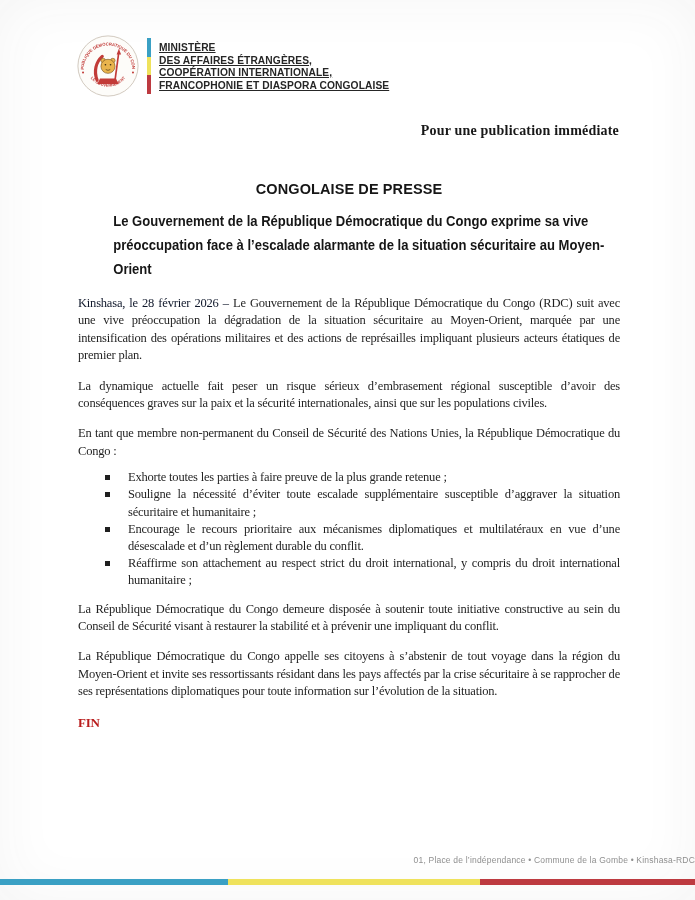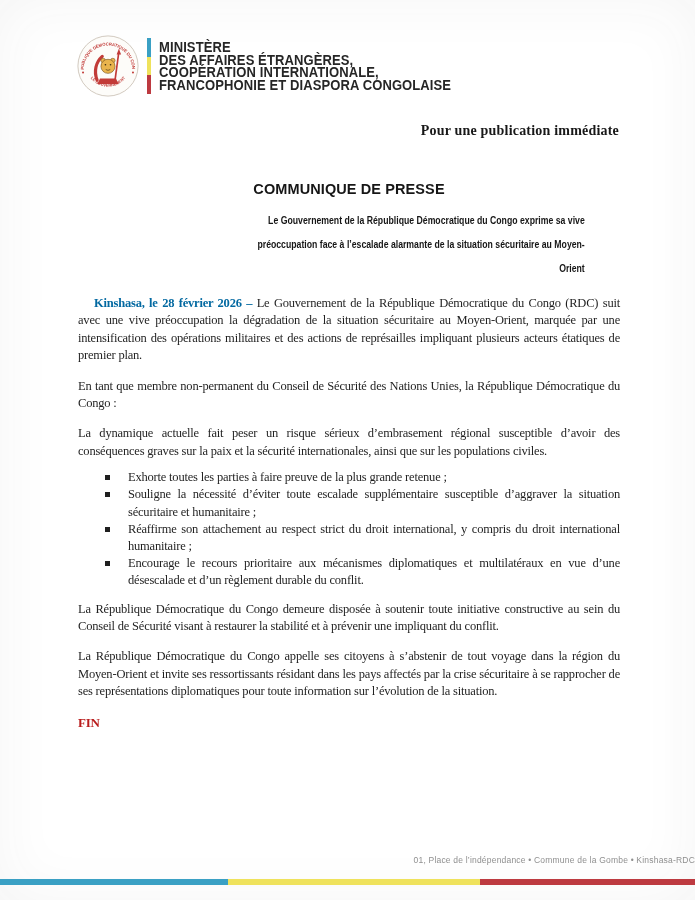--- a/index.html
+++ b/index.html
@@ -27,24 +27,25 @@
   .seal { width: 64px; height: 66px; }
   .v-stripe {
     width: 4px; height: 56px;
     display: flex; flex-direction: column;
     margin: 0 8px 0 7px;
   }
   .v-stripe span { flex: 1; width: 100%; display: block; }
   .ministry {
     font-family: "Liberation Sans", sans-serif;
     font-weight: bold;
-    font-size: 14px;
+    font-size: 11px;
     line-height: 12.5px;
     color: #262626;
     letter-spacing: 0.1px;
+    text-decoration: underline;
   }
   .ministry div {
     white-space: nowrap;
     transform: scaleX(0.93);
     transform-origin: 0 50%;
   }
 
   
   .release-note {
     position: absolute;
@@ -70,41 +71,41 @@
     font-size: 14.5px;
     line-height: 19px;
     text-align: center;
     color: #161616;
     margin: 2px 0 10px 0;
     letter-spacing: 0.1px;
   }
   .title {
     font-family: "Liberation Sans", sans-serif;
     font-weight: bold;
-    font-size: 10px;
+    font-size: 15px;
     line-height: 24px;
-    text-align: right;
+    text-align: left;
     color: #161616;
     margin: 1px 0 14px 0;
   }
   .title .title-line {
     display: block;
     white-space: nowrap;
     transform: scaleX(0.87);
     transform-origin: 50% 50%;
   }
 
   .body-text p {
     font-size: 12.5px;
     line-height: 17.4px;
     letter-spacing: -0.2px;
     text-align: justify;
     margin: 0 0 13px 0;
   }
-  .body-text .dateline { font-weight: bold; color: #0369a1; margin-left: 16px; }
+  .body-text .dateline { font-weight: normal; color: #0f172a; }
 
   ul.points {
     list-style: none;
     margin: -4px 0 11px 0;
   }
   ul.points li {
     position: relative;
     padding-left: 50px;
     font-size: 12.5px;
     line-height: 17.2px;
@@ -199,40 +200,40 @@
       <div>MINISTÈRE</div>
       <div>DES AFFAIRES ÉTRANGÈRES,</div>
       <div>COOPÉRATION INTERNATIONALE,</div>
       <div>FRANCOPHONIE ET DIASPORA CONGOLAISE</div>
     </div>
   </header>
 
   <div class="release-note">Pour une publication immédiate</div>
 
   <main class="content">
-    <h2 class="kicker">COMMUNIQUE DE PRESSE</h2>
+    <h2 class="kicker">CONGOLAISE DE PRESSE</h2>
 
     <h1 class="title">
       <span class="title-line">Le Gouvernement de la République Démocratique du Congo exprime sa vive</span>
       <span class="title-line">préoccupation face à l’escalade alarmante de la situation sécuritaire au Moyen-</span>
       <span class="title-line">Orient</span>
     </h1>
 
     <div class="body-text">
       <p><strong class="dateline">Kinshasa, le 28 février 2026 –</strong><span> Le Gouvernement de la République Démocratique du Congo (RDC) suit avec une vive préoccupation la dégradation de la situation sécuritaire au Moyen-Orient, marquée par une intensification des opérations militaires et des actions de représailles impliquant plusieurs acteurs étatiques de premier plan.</span></p>
 
+      <p>La dynamique actuelle fait peser un risque sérieux d’embrasement régional susceptible d’avoir des conséquences graves sur la paix et la sécurité internationales, ainsi que sur les populations civiles.</p>
+
       <p>En tant que membre non-permanent du Conseil de Sécurité des Nations Unies, la République Démocratique du Congo :</p>
-
-      <p>La dynamique actuelle fait peser un risque sérieux d’embrasement régional susceptible d’avoir des conséquences graves sur la paix et la sécurité internationales, ainsi que sur les populations civiles.</p>
 
       <ul class="points">
         <li><span class="blt"></span><span>Exhorte toutes les parties à faire preuve de la plus grande retenue ;</span></li>
         <li><span class="blt"></span><span>Souligne la nécessité d’éviter toute escalade supplémentaire susceptible d’aggraver la situation sécuritaire et humanitaire ;</span></li>
+        <li><span class="blt"></span><span>Encourage le recours prioritaire aux mécanismes diplomatiques et multilatéraux en vue d’une désescalade et d’un règlement durable du conflit.</span></li>
         <li><span class="blt"></span><span>Réaffirme son attachement au respect strict du droit international, y compris du droit international humanitaire ;</span></li>
-        <li><span class="blt"></span><span>Encourage le recours prioritaire aux mécanismes diplomatiques et multilatéraux en vue d’une désescalade et d’un règlement durable du conflit.</span></li>
       </ul>
 
       <p>La République Démocratique du Congo demeure disposée à soutenir toute initiative constructive au sein du Conseil de Sécurité visant à restaurer la stabilité et à prévenir une impliquant du conflit.</p>
 
       <p>La République Démocratique du Congo appelle ses citoyens à s’abstenir de tout voyage dans la région du Moyen-Orient et invite ses ressortissants résidant dans les pays affectés par la crise sécuritaire à se rapprocher de ses représentations diplomatiques pour toute information sur l’évolution de la situation.</p>
 
       <p class="fin">FIN</p>
     </div>
   </main>
 

